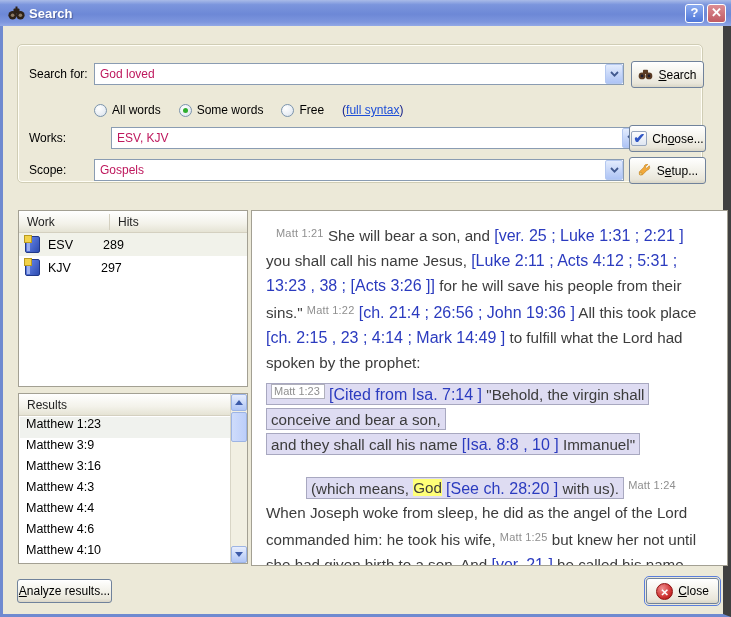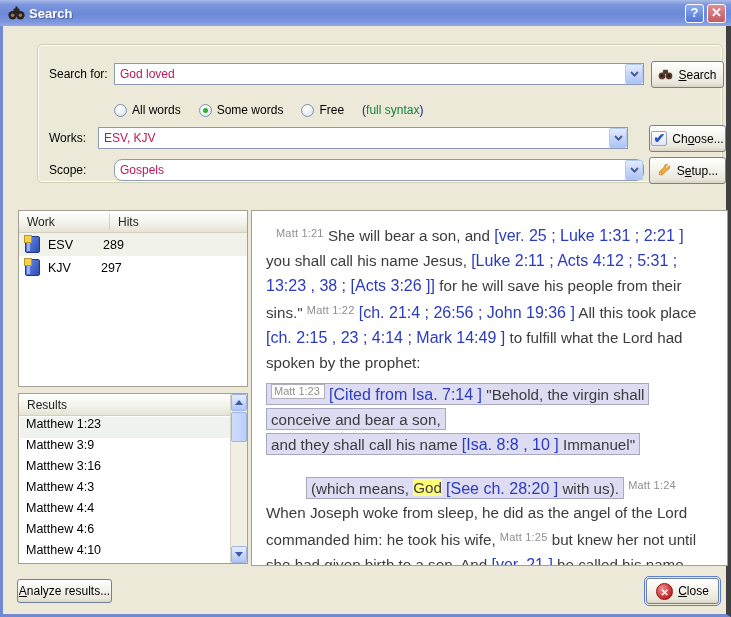--- a/index.html
+++ b/index.html
@@ -1,39 +1,39 @@
 <!DOCTYPE html>
 <html><head>
 <meta charset="utf-8">
 <style>
   * { margin:0; padding:0; box-sizing:border-box; }
   html,body { width:731px; height:617px; }
   body { font-family:"Liberation Sans", sans-serif; font-size:12px; color:#000; background:#ece9d8; overflow:hidden; }
 
   .window { position:absolute; inset:0; width:731px; height:617px;
-            border-left:3px solid #6f8ad0; border-right:5px solid #404040; border-bottom:3px solid #6f8ad0;
+            border-left:3px solid #6f8ad0; border-right:8px solid #404040; border-bottom:3px solid #6f8ad0;
             background:#ece9d8; }
 
   
   .titlebar { position:absolute; left:-3px; top:0; width:731px; height:26px;
               background:linear-gradient(180deg,#a9bbe8 0%,#7b95dd 18%,#6d88d6 55%,#7d96de 85%,#93a9e6 100%);
               display:flex; align-items:center; padding:0 5px; }
   .titlebar .ticon { width:17px; height:16px; margin:0 4px 0 3px; }
   .titlebar .ttext { color:#fff; font-weight:bold; font-size:13px; text-shadow:1px 1px 1px rgba(0,0,40,.35); }
   .tbuttons { margin-left:auto; display:flex; gap:3px; }
   .tbtn { width:19px; height:19px; border:1px solid #fff; border-radius:3px; color:#fff; font-weight:bold;
           font-size:13px; line-height:16px; text-align:center; cursor:pointer; }
   .tbtn.help  { background:linear-gradient(180deg,#8cacf0,#4f77d8); }
   .tbtn.close { background:linear-gradient(180deg,#dd8d93,#c05b63); }
 
   .client { position:absolute; left:0; top:26px; width:725px; height:588px; }
 
   
   .groupbox { position:absolute; left:14px; top:18px; width:686px; height:139px;
-              border:1px solid #d0cdb5; border-radius:5px; box-shadow:inset 0 0 0 1px #fffef6;margin-left:20px; }
+              border:1px solid #d0cdb5; border-radius:5px; box-shadow:inset 0 0 0 1px #fffef6; }
   .flabel { position:absolute; font-size:12px; color:#000; }
   .combo { position:absolute; height:22px; background:#fff; border:1px solid #8a9cb2; display:flex; align-items:center; }
   .combo .cval { flex:1; padding:0 5px; font-size:12px; color:#be185d; white-space:nowrap; overflow:hidden; }
   .combo .cbtn { width:18px; height:20px; border:1px solid #b4c8f0; border-radius:2px; margin:0;
                  background:linear-gradient(180deg,#e3ecfd,#c2d3f8 60%,#aec4f5); display:flex; align-items:center; justify-content:center; cursor:pointer; }
 
   
   .xpbtn { position:absolute; border:1px solid #70829b; border-radius:3px;
            background:linear-gradient(180deg,#ffffff,#f4f3ec 45%,#e9e6da 85%,#d9d5c6);
            box-shadow:inset 0 1px 0 #fff; font-size:12px; color:#000;
@@ -42,21 +42,21 @@
   .focusring { outline:1px solid #5a7edc; outline-offset:1px; }
 
   
   .radiorow { position:absolute; left:76px; top:58px; display:flex; align-items:center; gap:8px; }
   .radio { display:flex; align-items:center; gap:5px; margin-right:10px; cursor:pointer; }
   .rdot { width:13px; height:13px; border-radius:50%; border:1px solid #7b94ac;
           background:radial-gradient(circle at 35% 30%,#ffffff,#e9eef4 60%,#d4dde8); position:relative; }
   .radio.on .rdot::after { content:''; position:absolute; left:3px; top:3px; width:5px; height:5px;
           border-radius:50%; background:#2fae2f; }
   .syntaxlink { color:#16228c; }
-  .syntaxlink a { color:#15803d; cursor:pointer; }
+  .syntaxlink a { color:#1d4ed8; text-decoration:underline; cursor:pointer; }
 
   
   .panel { position:absolute; background:#fff; border:1px solid #a3a093; }
   .lheader { height:22px; background:linear-gradient(180deg,#ffffff,#f3f2ea 60%,#e5e3d4);
              border-bottom:1px solid #d4d0c0; display:flex; align-items:center; font-size:12px; color:#222; }
   .lheader .hcell { padding:0 8px; height:100%; display:flex; align-items:center; }
   .lheader .hdiv { width:1px; height:16px; background:#d4d0c0; }
   .wrow { display:flex; align-items:center; height:23px; padding-left:6px; font-size:12.5px; cursor:default; }
   .wrow.sel { background:#f1f2ea; }
   .book { width:15px; height:17px; border-radius:2px; margin-right:8px; position:relative;
@@ -153,35 +153,35 @@
           <span>Some words</span>
         </span>
         <span class="radio">
           <span class="rdot"></span>
           <span>Free</span>
         </span>
         <span class="syntaxlink"><span>(</span><a>full syntax</a><span>)</span></span>
       </div>
 
       <span class="flabel" style="left:11px; top:86px;">Works:</span>
-      <div class="combo" style="left:60px; top:82px; width:530px;">
+      <div class="combo" style="left:93px; top:82px; width:530px;">
         <span class="cval">ESV, KJV</span>
         <span class="cbtn">
           <svg width="9" height="6">
               <polyline points="1,1 4.5,4.6 8,1" stroke="#41598f" stroke-width="1.8" fill="none"></polyline>
             </svg>
         </span>
       </div>
       <button class="xpbtn" style="left:611px; top:80px; width:77px; height:27px;">
         <span class="chk">✔</span>
         <span><span>Ch</span><u>o</u><span>ose...</span></span>
       </button>
 
       <span class="flabel" style="left:11px; top:118px;">Scope:</span>
-      <div class="combo" style="left:76px; top:114px; width:530px;border-radius:8px;">
+      <div class="combo" style="left:76px; top:114px; width:530px;">
         <span class="cval">Gospels</span>
         <span class="cbtn">
           <svg width="9" height="6">
               <polyline points="1,1 4.5,4.6 8,1" stroke="#41598f" stroke-width="1.8" fill="none"></polyline>
             </svg>
         </span>
       </div>
       <button class="xpbtn" style="left:611px; top:112px; width:77px; height:27px;">
         <svg width="15" height="14" viewBox="0 0 16 16">
           <path d="M13.5 2 L10.5 5 L8.8 3.3 L11.8 0.5 C9.8 -0.2 7.6 1.2 7.6 3.4 L2 9 L2.5 12 L5.5 12.5 L11 7 C13.2 7 14.6 4.6 13.5 2 Z" fill="#f2a93c" stroke="#c07f18" stroke-width="0.7"></path>

